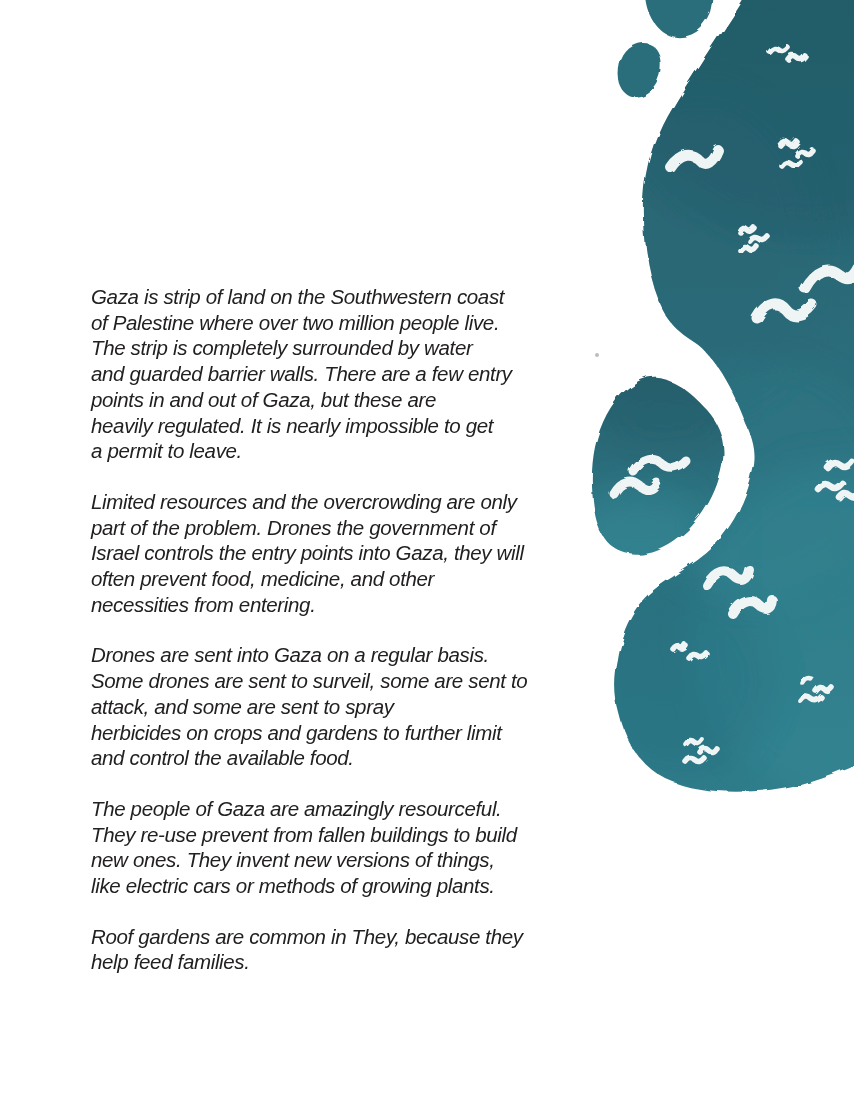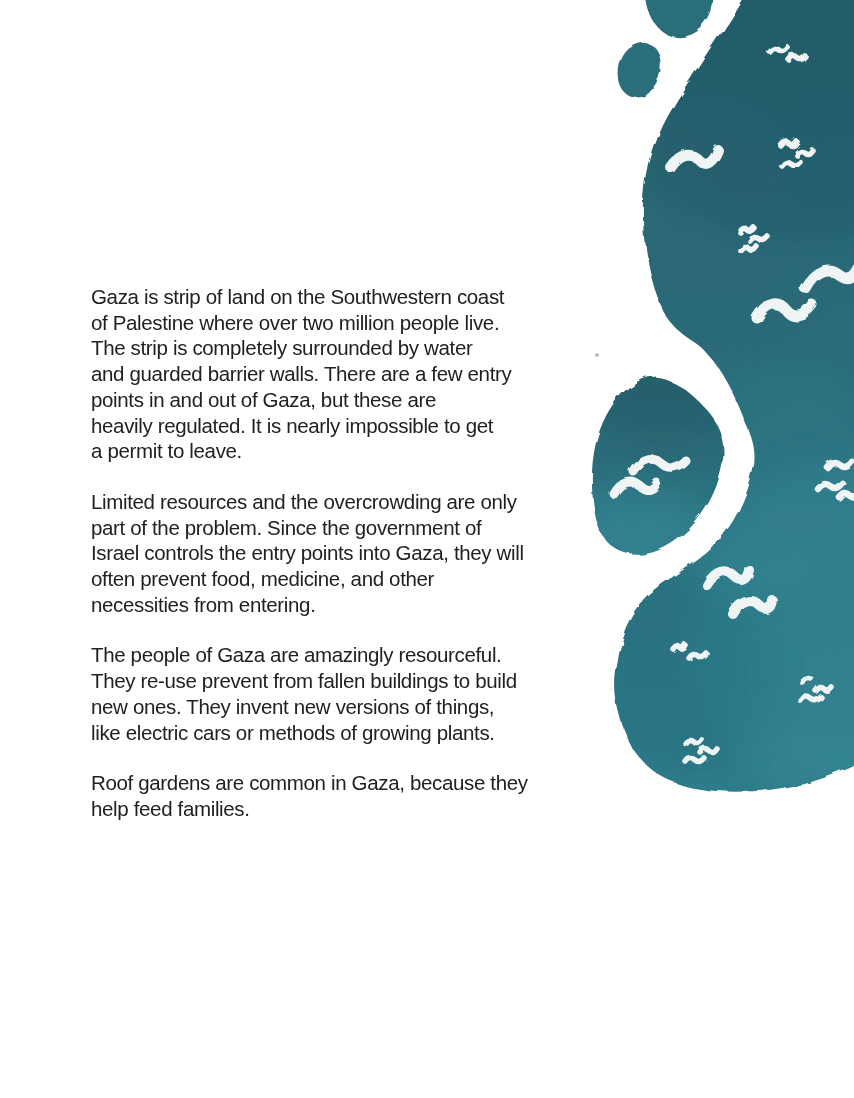--- a/index.html
+++ b/index.html
@@ -20,20 +20,21 @@
     left:91px;top:284px;
     width:520px;
     color:#232022;
     font-size:20.5px;
     line-height:25.7px;
     letter-spacing:-0.35px;
   }
   .text-block p{
     margin:0 0 25px 0;
     white-space:pre-line;
+    font-style:italic;
   }
 </style>
 </head>
 <body>
 
 <div class="page">
 
   <svg class="illustration" viewBox="0 0 854 1098" width="854" height="1098" aria-hidden="true">
     <defs>
       <linearGradient id="tealGrad" x1="0" y1="0" x2="0" y2="1">
@@ -140,25 +141,30 @@
 
   <div class="text-block">
     <p>Gaza is strip of land on the Southwestern coast
 of Palestine where over two million people live.
 The strip is completely surrounded by water
 and guarded barrier walls. There are a few entry
 points in and out of Gaza, but these are
 heavily regulated. It is nearly impossible to get
 a permit to leave.</p>
     <p>Limited resources and the overcrowding are only
-part of the problem. Since the government of
+part of the problem. Drones the government of
 Israel controls the entry points into Gaza, they will
 often prevent food, medicine, and other
 necessities from entering.</p>
+    <p>Drones are sent into Gaza on a regular basis.
+Some drones are sent to surveil, some are sent to
+attack, and some are sent to spray
+herbicides on crops and gardens to further limit
+and control the available food.</p>
     <p>The people of Gaza are amazingly resourceful.
 They re-use prevent from fallen buildings to build
 new ones. They invent new versions of things,
 like electric cars or methods of growing plants.</p>
-    <p>Roof gardens are common in Gaza, because they
+    <p>Roof gardens are common in They, because they
 help feed families.</p>
   </div>
 
 </div>
 
 </body></html>

